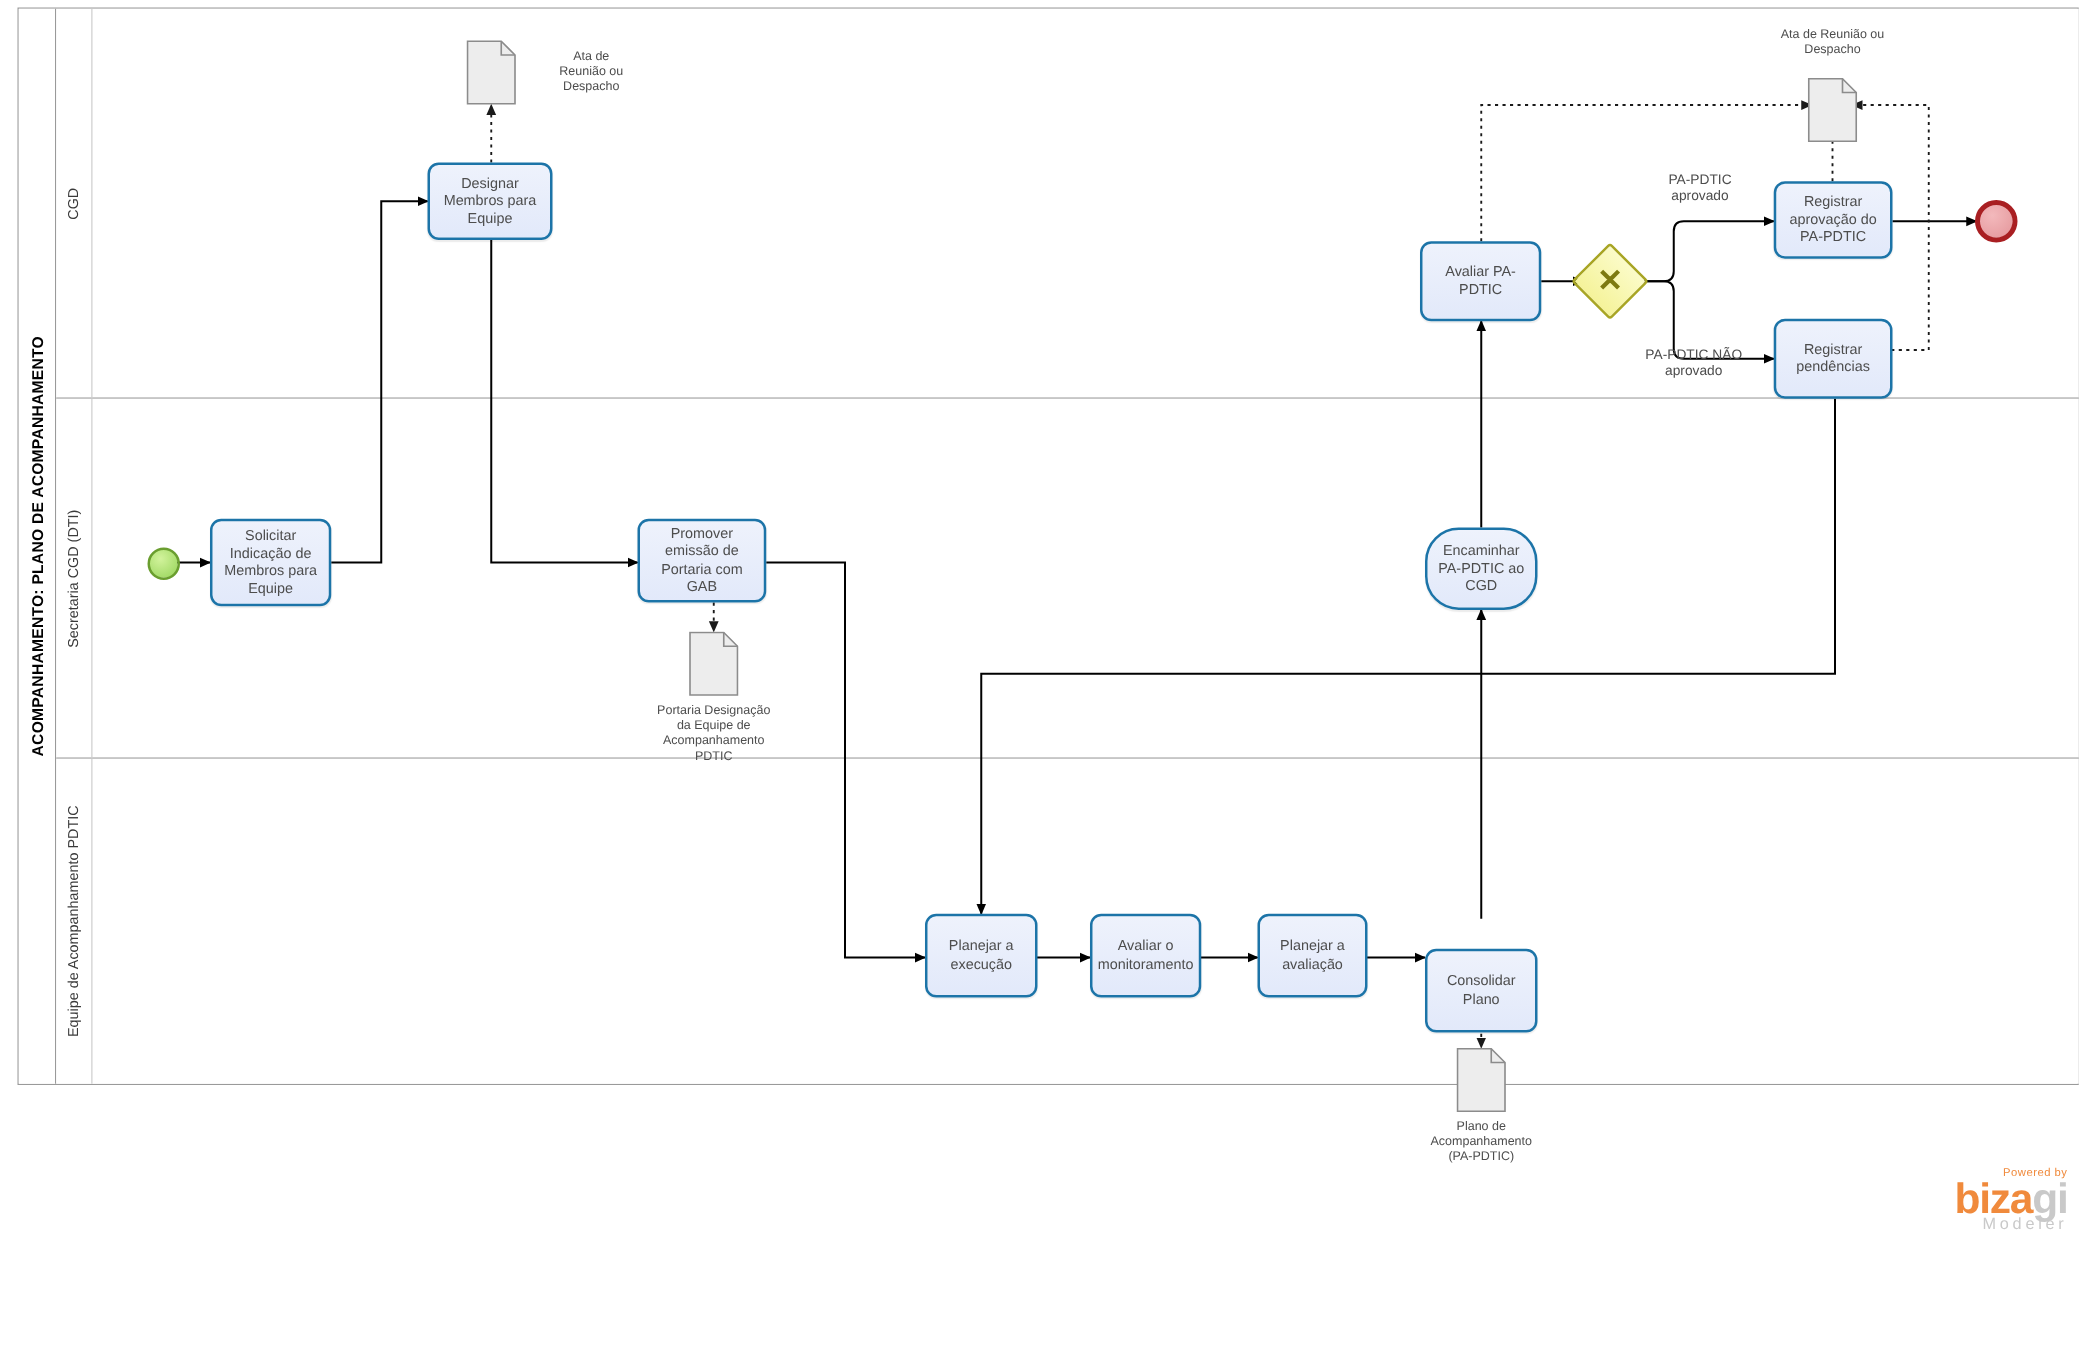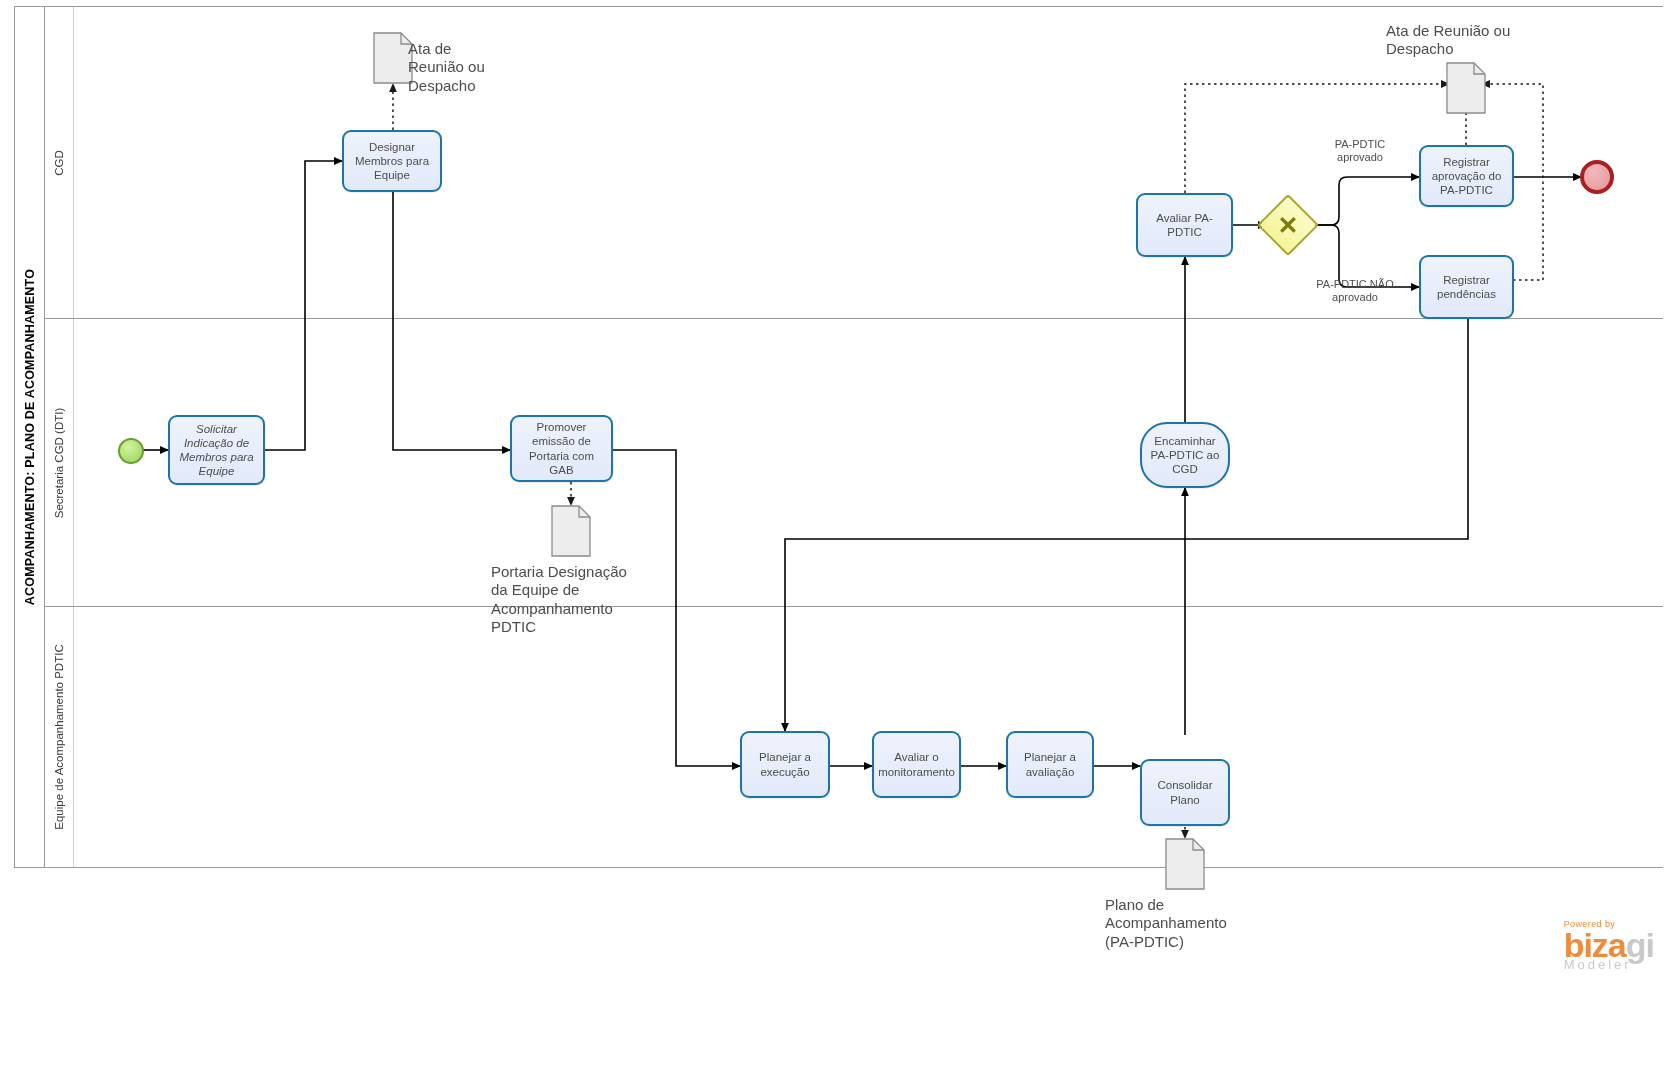--- a/index.html
+++ b/index.html
@@ -75,35 +75,35 @@
     position:absolute;left:0;top:0;width:100%;height:100%;
     display:flex;align-items:center;justify-content:center;
     transform:rotate(-45deg);
     font-size:25px;font-weight:bold;color:#7d7a10;line-height:1;
   }
 
   
   .docobj{position:absolute;width:40px;height:52px;}
   .docobj svg{display:block;}
   .doclabel{
-    position:absolute;text-align:left;font-size:15px;line-height:1.22;
+    position:absolute;text-align:center;font-size:10px;line-height:1.22;
     color:#4d4d4d;white-space:pre-line;
   }
 
   
   .flowlabel{
     position:absolute;font-size:11px;line-height:1.22;color:#4d4d4d;
     text-align:center;white-space:pre-line;
   }
 
   
   #wires{position:absolute;left:0;top:0;width:1676px;height:1080px;pointer-events:none;}
 
   
-  .brand{position:absolute;right:22px;bottom:108px;}
+  .brand{position:absolute;right:22px;bottom:94px;text-align:right;}
   .brand .powered{font-size:9px;color:#f08a3c;letter-spacing:.4px;}
   .brand .bizagi{font-size:34px;font-weight:bold;color:#f08a3c;line-height:.95;letter-spacing:-1px;}
   .brand .bizagi .g{color:#c9c9c9;}
   .brand .modeler{font-size:13px;color:#c9c9c9;letter-spacing:3px;margin-top:-4px;}
 </style>
 </head>
 <body>
 
 <div id="canvas">
 
@@ -212,21 +212,21 @@
     <span>Registrar
 aprovação do
 PA-PDTIC</span>
   </div>
 
   <div class="task" style="left:1419px;top:255px;width:95px;height:64px;">
     <span>Registrar
 pendências</span>
   </div>
 
-  <div class="task" style="left:168px;top:415px;width:97px;height:70px;font-style:italic;">
+  <div class="task" style="left:168px;top:415px;width:97px;height:70px;">
     <span>Solicitar
 Indicação de
 Membros para
 Equipe</span>
   </div>
 
   <div class="task" style="left:510px;top:415px;width:103px;height:67px;">
     <span>Promover
 emissão de
 Portaria com

